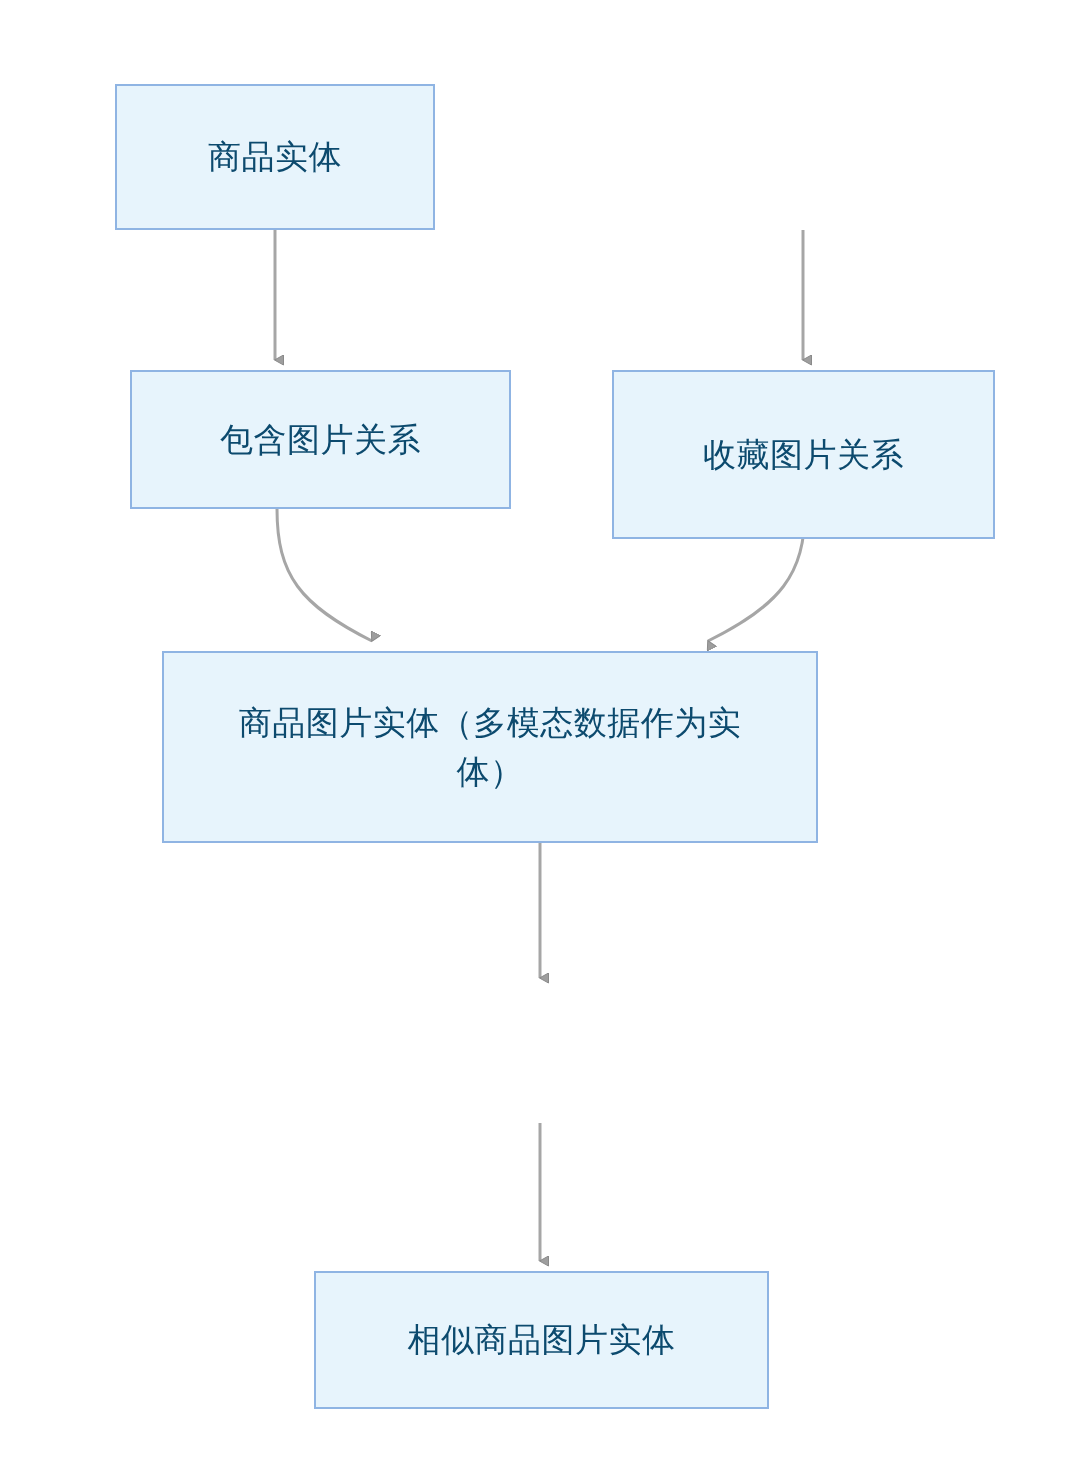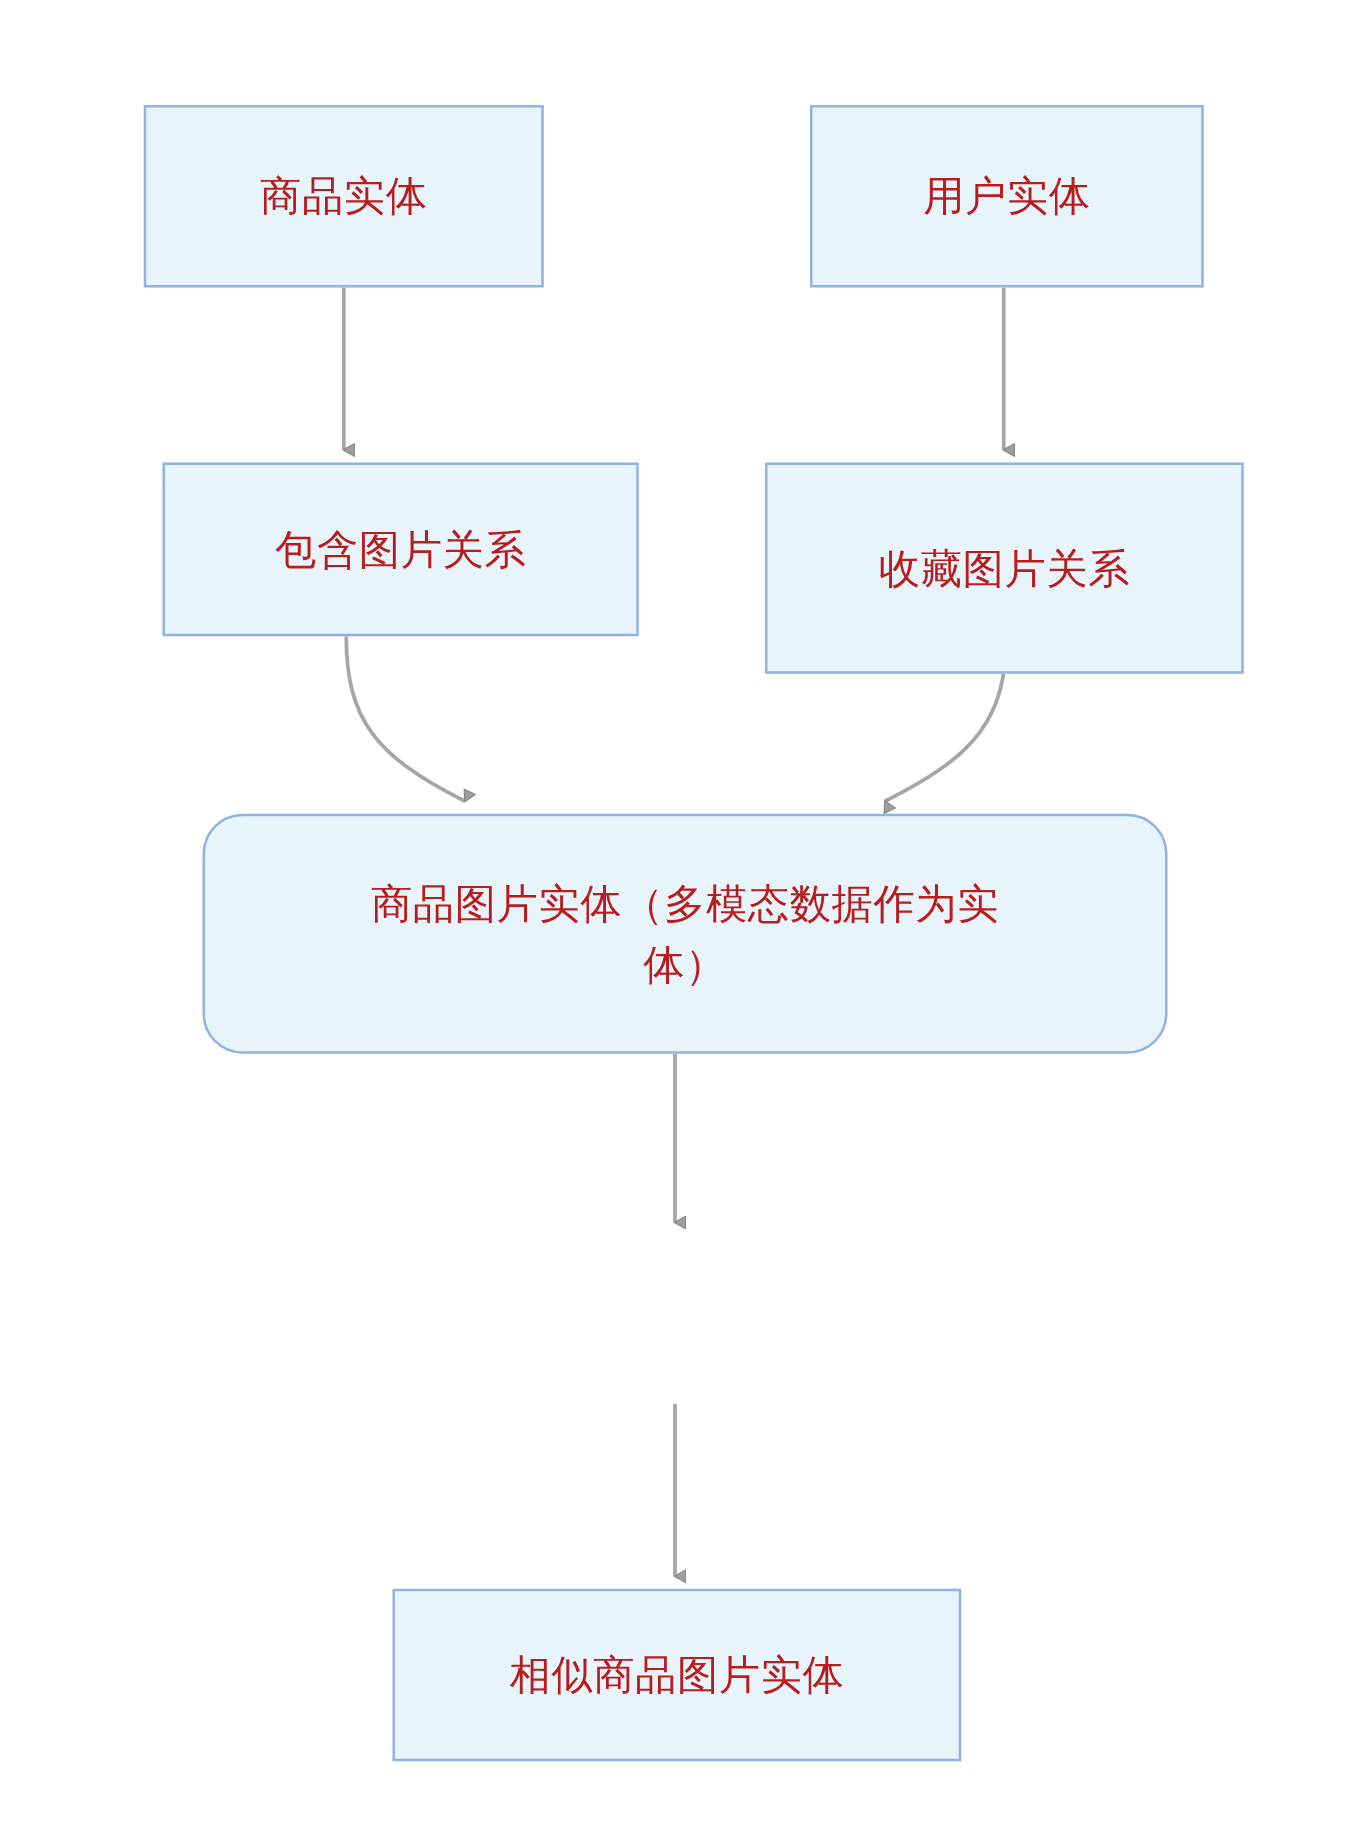--- a/index.html
+++ b/index.html
@@ -30,21 +30,21 @@
   }
   .node {
     position: absolute;
     box-sizing: border-box;
     background: #e7f4fc;
     border: 2px solid #8fb4e3;
     display: flex;
     align-items: center;
     justify-content: center;
     text-align: center;
-    color: #b91c1c;
+    color: #0c4a6e;
     font-size: 33px;
     line-height: 1.5;
     letter-spacing: 0.5px;
     padding: 4px 26px;
   }
   .node .node-label {
     display: block;
     width: 100%;
   }
   .node.wide .node-label {
@@ -77,33 +77,30 @@
 
     <path d="M 540,843 L 540,978" fill="none" stroke="#a6a6a6" stroke-width="3" marker-end="url(#arrowhead)"></path>
 
     <path d="M 540,1123 L 540,1261" fill="none" stroke="#a6a6a6" stroke-width="3" marker-end="url(#arrowhead)"></path>
   </svg>
 
   <div class="node" style="left:115px; top:84px; width:320px; height:146px;">
     <span class="node-label">商品实体</span>
   </div>
 
-  <div class="node" style="left:648px; top:84px; width:315px; height:146px;">
-    <span class="node-label">用户实体</span>
-  </div>
 
   <div class="node" style="left:87px; top:370px; width:381px; height:139px;margin-left:43px;">
     <span class="node-label">包含图片关系</span>
   </div>
 
   <div class="node" style="left:612px; top:370px; width:383px; height:169px;">
     <span class="node-label">收藏图片关系</span>
   </div>
 
-  <div class="node wide" style="left:162px; top:651px; width:772px; height:192px;border-radius:32px;">
+  <div class="node wide" style="left:162px; top:651px; width:656px; height:192px;">
     <span class="node-label">商品图片实体（多模态数据作为实体）</span>
   </div>
 
 
   <div class="node" style="left:314px; top:1271px; width:455px; height:138px;">
     <span class="node-label">相似商品图片实体</span>
   </div>
 
 </div>
 

